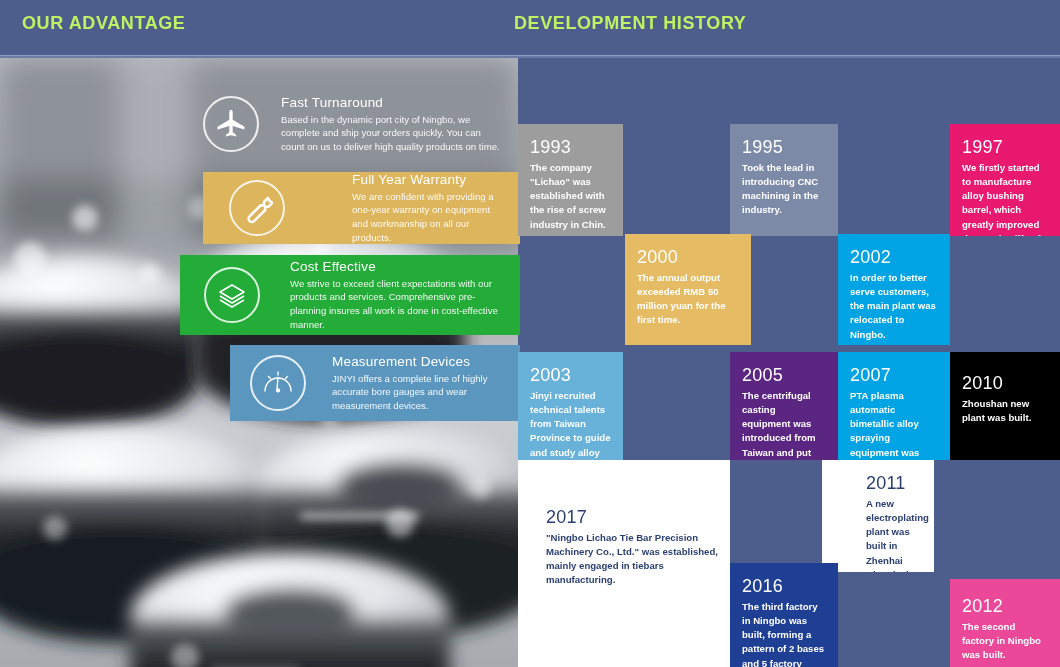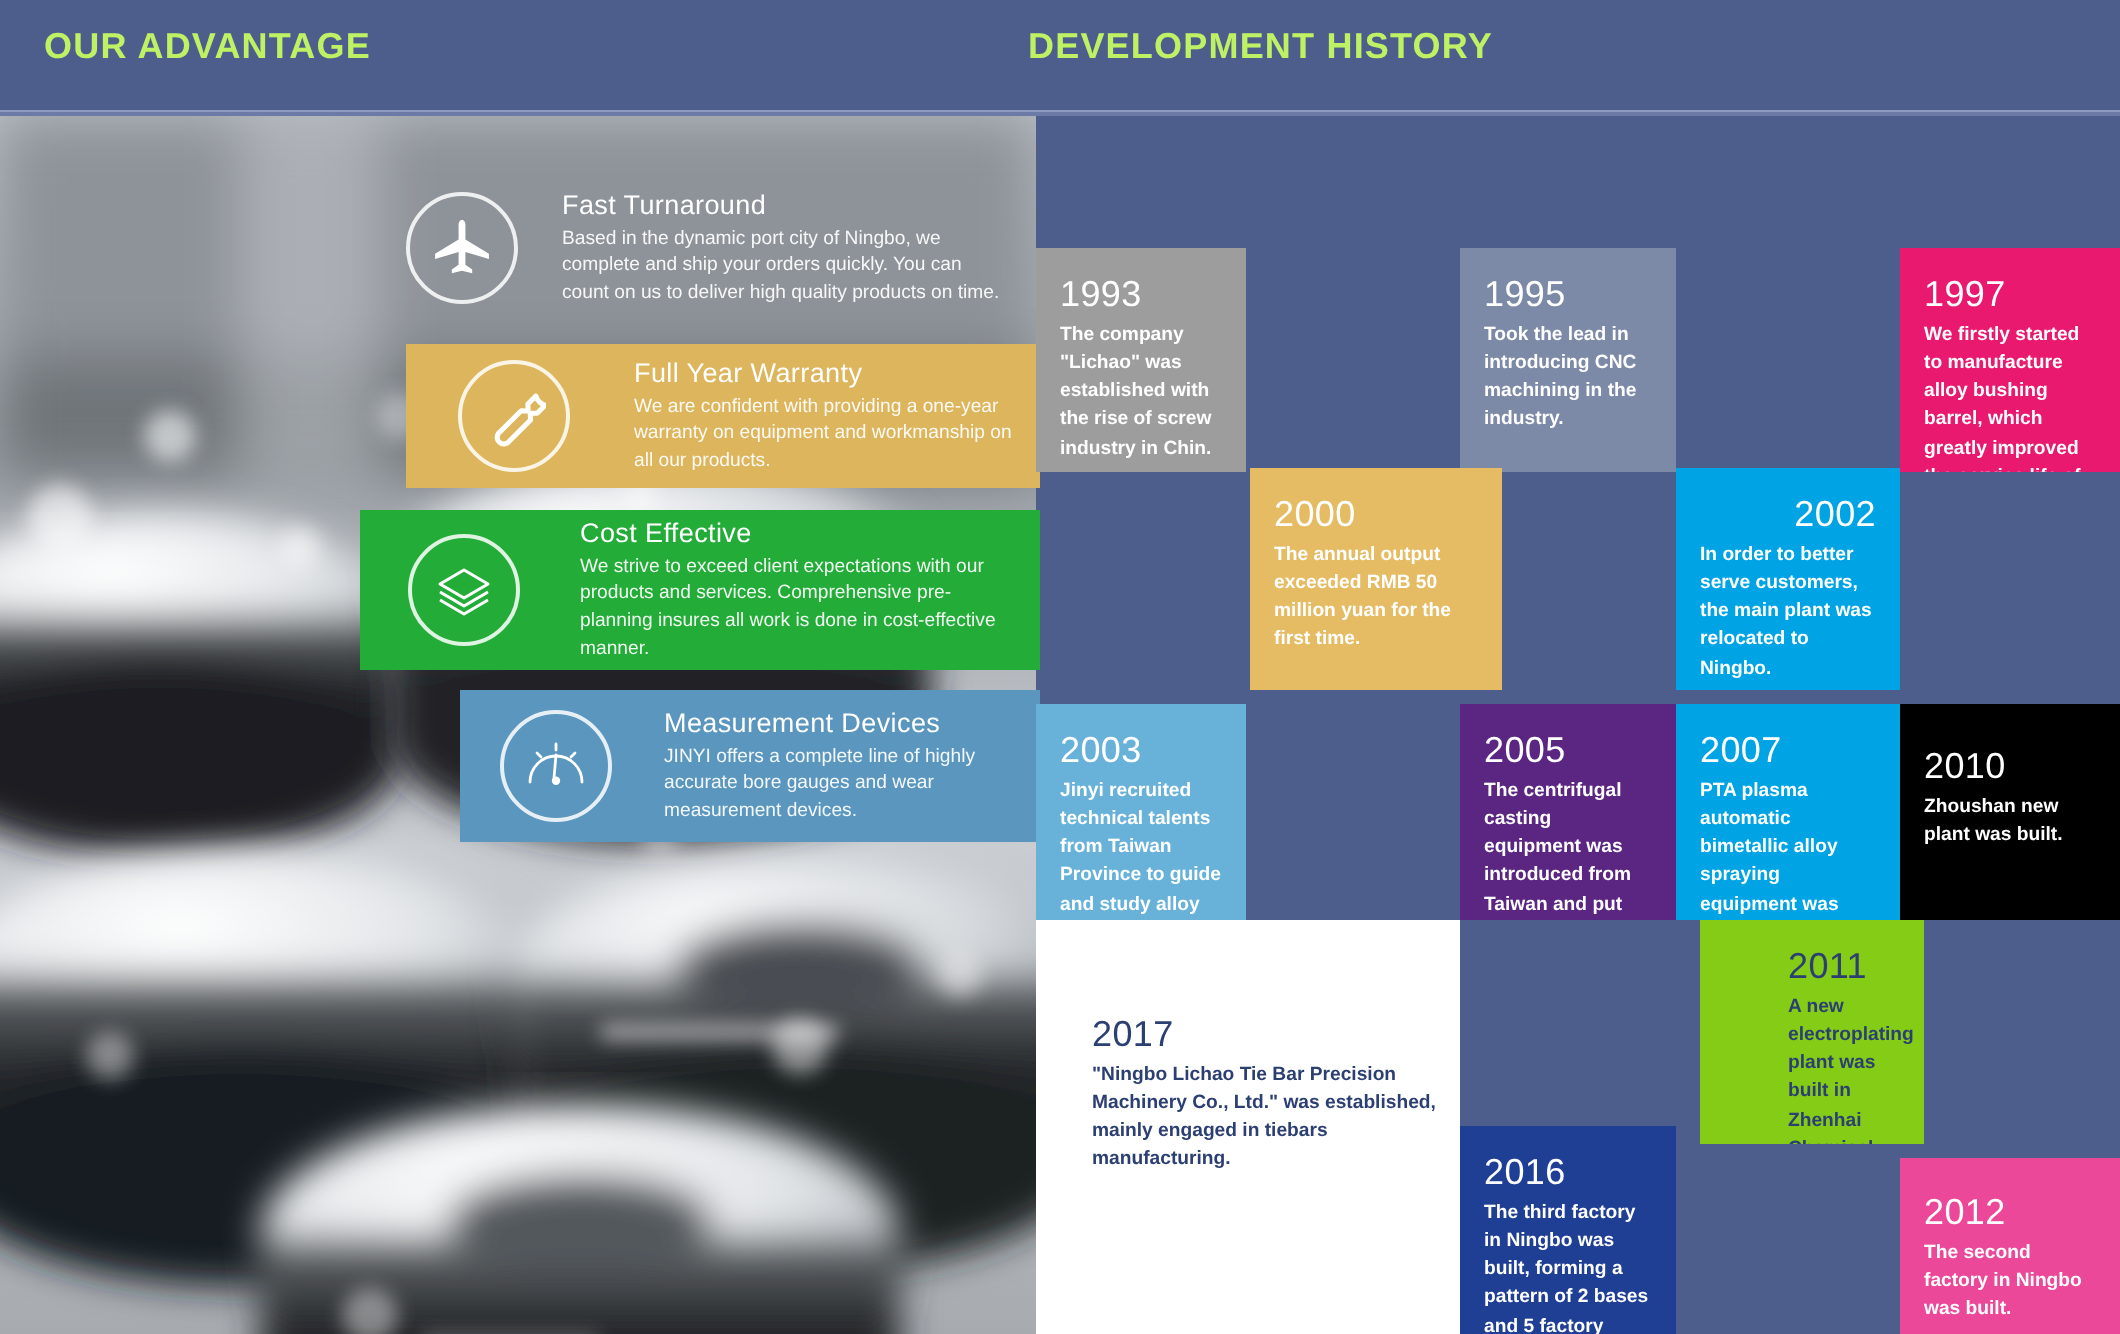--- a/index.html
+++ b/index.html
@@ -71,21 +71,21 @@
     letter-spacing: 0.2px;
   }
   .adv-desc {
     color: rgba(255,255,255,0.93);
     font-size: 9.6px;
     line-height: 1.42;
     font-weight: 400;
   }
 
   #card-fast { left: 203px; top: 88px; width: 317px; height: 72px; background: transparent; }
-  #card-warranty { left: 203px; top: 172px; width: 317px; height: 72px; background: #ddb55c; }
+  #card-warranty { left: 203px; top: 172px; width: 317px; height: 72px; background: #ddb55c; gap: 35px; }
   #card-cost { left: 180px; top: 255px; width: 340px; height: 80px; background: #23ac38; }
   #card-measure { left: 230px; top: 345px; width: 290px; height: 76px; background: #5b96bf; }
 
   #card-fast .adv-text { margin-left: 22px; }
   #card-warranty .adv-icon { margin-left: 26px; }
   #card-warranty .adv-text { margin-left: 32px; }
   #card-cost .adv-icon { margin-left: 24px; }
   #card-cost .adv-text { margin-left: 30px; }
   #card-measure .adv-icon { margin-left: 20px; }
   #card-measure .adv-text { margin-left: 26px; }
@@ -278,40 +278,40 @@
       </div>
       <div class="tl-block" style="left: 432px; top: 66px; width: 110px; height: 112px; background: rgb(232, 25, 110);">
         <div class="tl-year" style="color: rgb(255, 255, 255);">1997</div>
         <div class="tl-desc" style="color: rgb(255, 255, 255);">We firstly started to manufacture alloy bushing barrel, which greatly improved the service life of barrel.</div>
       </div>
       <div class="tl-block" style="left: 107px; top: 176px; width: 126px; height: 111px; background: rgb(229, 188, 99);">
         <div class="tl-year" style="color: rgb(255, 255, 255);">2000</div>
         <div class="tl-desc" style="color: rgb(255, 255, 255);">The annual output exceeded RMB 50 million yuan for the first time.</div>
       </div>
       <div class="tl-block" style="left: 320px; top: 176px; width: 112px; height: 111px; background: rgb(0, 164, 228);">
-        <div class="tl-year" style="color: rgb(255, 255, 255); text-align: right;">2002</div>
+        <div class="tl-year" style="color: rgb(255, 255, 255);">2002</div>
         <div class="tl-desc" style="color: rgb(255, 255, 255);">In order to better serve customers, the main plant was relocated to Ningbo.</div>
       </div>
       <div class="tl-block" style="left: 0px; top: 294px; width: 105px; height: 108px; background: rgb(104, 178, 218);">
         <div class="tl-year" style="color: rgb(255, 255, 255);">2003</div>
         <div class="tl-desc" style="color: rgb(255, 255, 255);">Jinyi recruited technical talents from Taiwan Province to guide and study alloy casting process.</div>
       </div>
       <div class="tl-block" style="left: 212px; top: 294px; width: 108px; height: 108px; background: rgb(90, 38, 130);">
         <div class="tl-year" style="color: rgb(255, 255, 255);">2005</div>
         <div class="tl-desc" style="color: rgb(255, 255, 255);">The centrifugal casting equipment was introduced from Taiwan and put into use.</div>
       </div>
       <div class="tl-block" style="left: 320px; top: 294px; width: 112px; height: 108px; background: rgb(0, 164, 228);">
         <div class="tl-year" style="color: rgb(255, 255, 255);">2007</div>
         <div class="tl-desc" style="color: rgb(255, 255, 255);">PTA plasma automatic bimetallic alloy spraying equipment was installed and put into use.</div>
       </div>
       <div class="tl-block" style="left: 432px; top: 294px; width: 110px; height: 108px; background: rgb(0, 0, 0); padding-top: 22px;">
         <div class="tl-year" style="color: rgb(255, 255, 255);">2010</div>
         <div class="tl-desc" style="color: rgb(255, 255, 255);">Zhoushan new plant was built.</div>
       </div>
-      <div class="tl-block" style="left: 332px; top: 402px; width: 112px; height: 112px; background: #84cc16; padding-left: 44px;">
+      <div class="tl-block" style="left: 304px; top: 402px; width: 112px; height: 112px; background: #ffffff; padding-left: 44px;">
         <div class="tl-year" style="color: rgb(43, 63, 115);">2011</div>
         <div class="tl-desc" style="color: rgb(43, 63, 115);">A new electroplating plant was built in Zhenhai Chemical Industrial Park. So far, all the production processes of Jinyi can be under internal control.</div>
       </div>
       <div class="tl-block" style="left: 0px; top: 402px; width: 212px; height: 207px; background: rgb(255, 255, 255); padding-top: 48px; padding-left: 28px;">
         <div class="tl-year" style="color: rgb(43, 63, 115);">2017</div>
         <div class="tl-desc" style="color: rgb(43, 63, 115);">"Ningbo Lichao Tie Bar Precision Machinery Co., Ltd." was established, mainly engaged in tiebars manufacturing.</div>
       </div>
       <div class="tl-block" style="left: 212px; top: 505px; width: 108px; height: 104px; background: rgb(31, 63, 148);">
         <div class="tl-year" style="color: rgb(255, 255, 255);">2016</div>
         <div class="tl-desc" style="color: rgb(255, 255, 255);">The third factory in Ningbo was built, forming a pattern of 2 bases and 5 factory areas in Ningbo and Zhoushan.</div>

